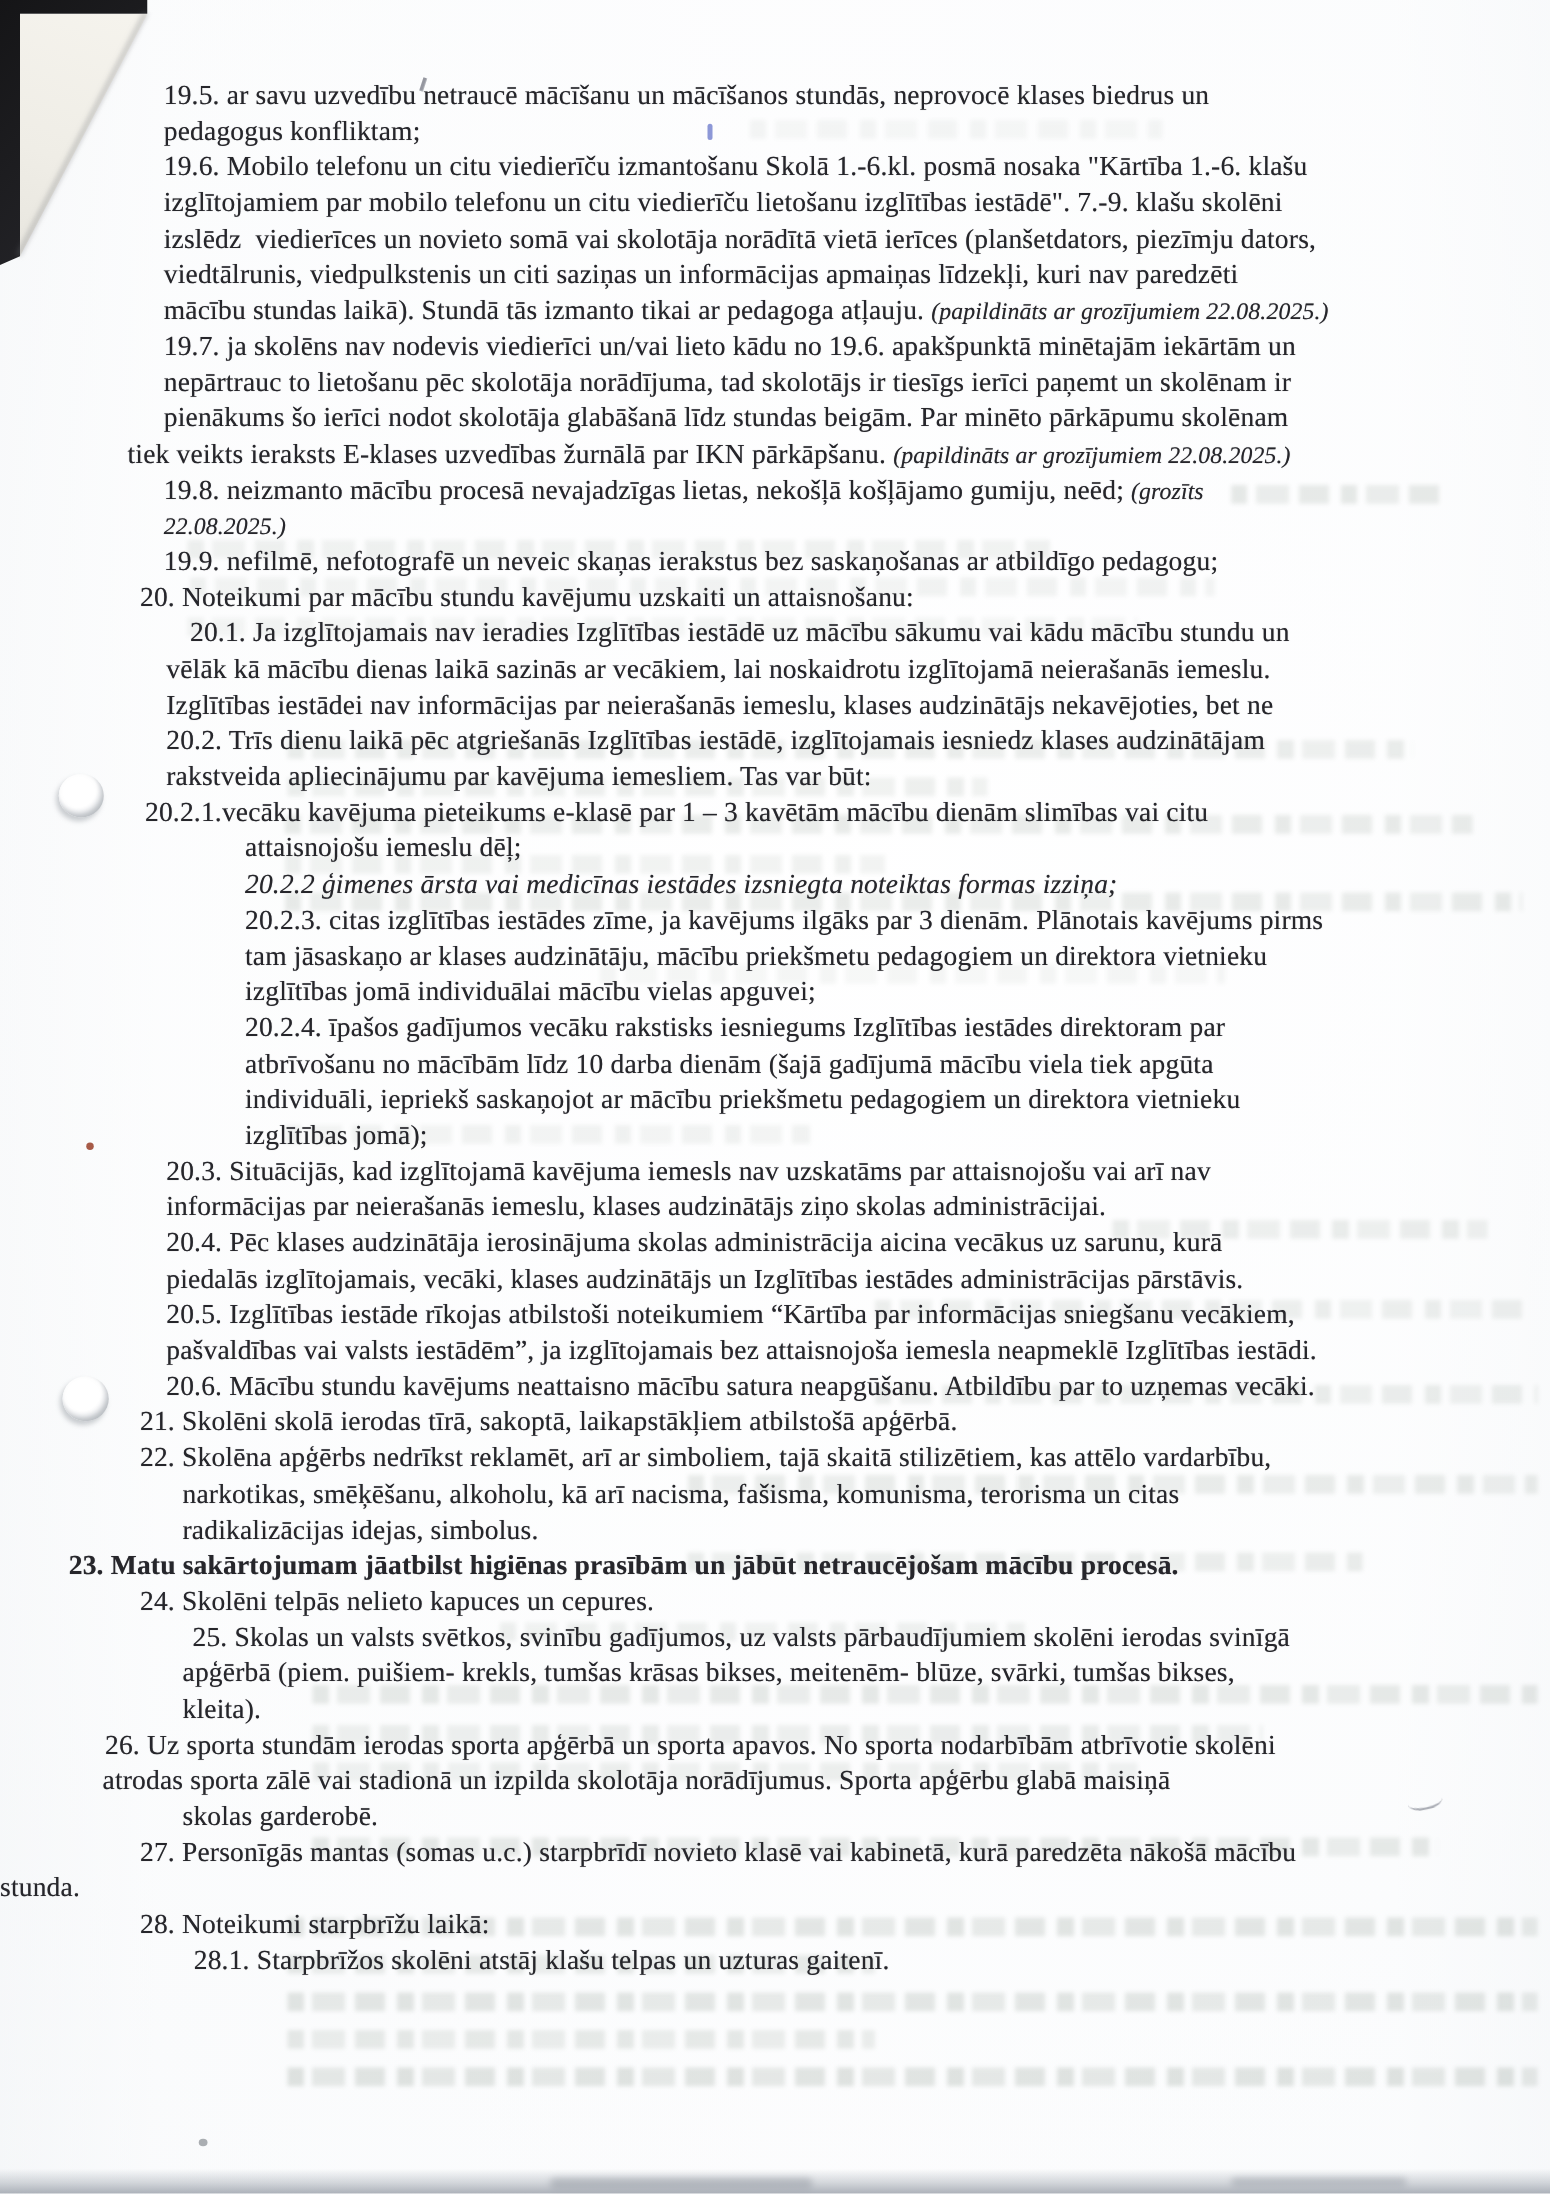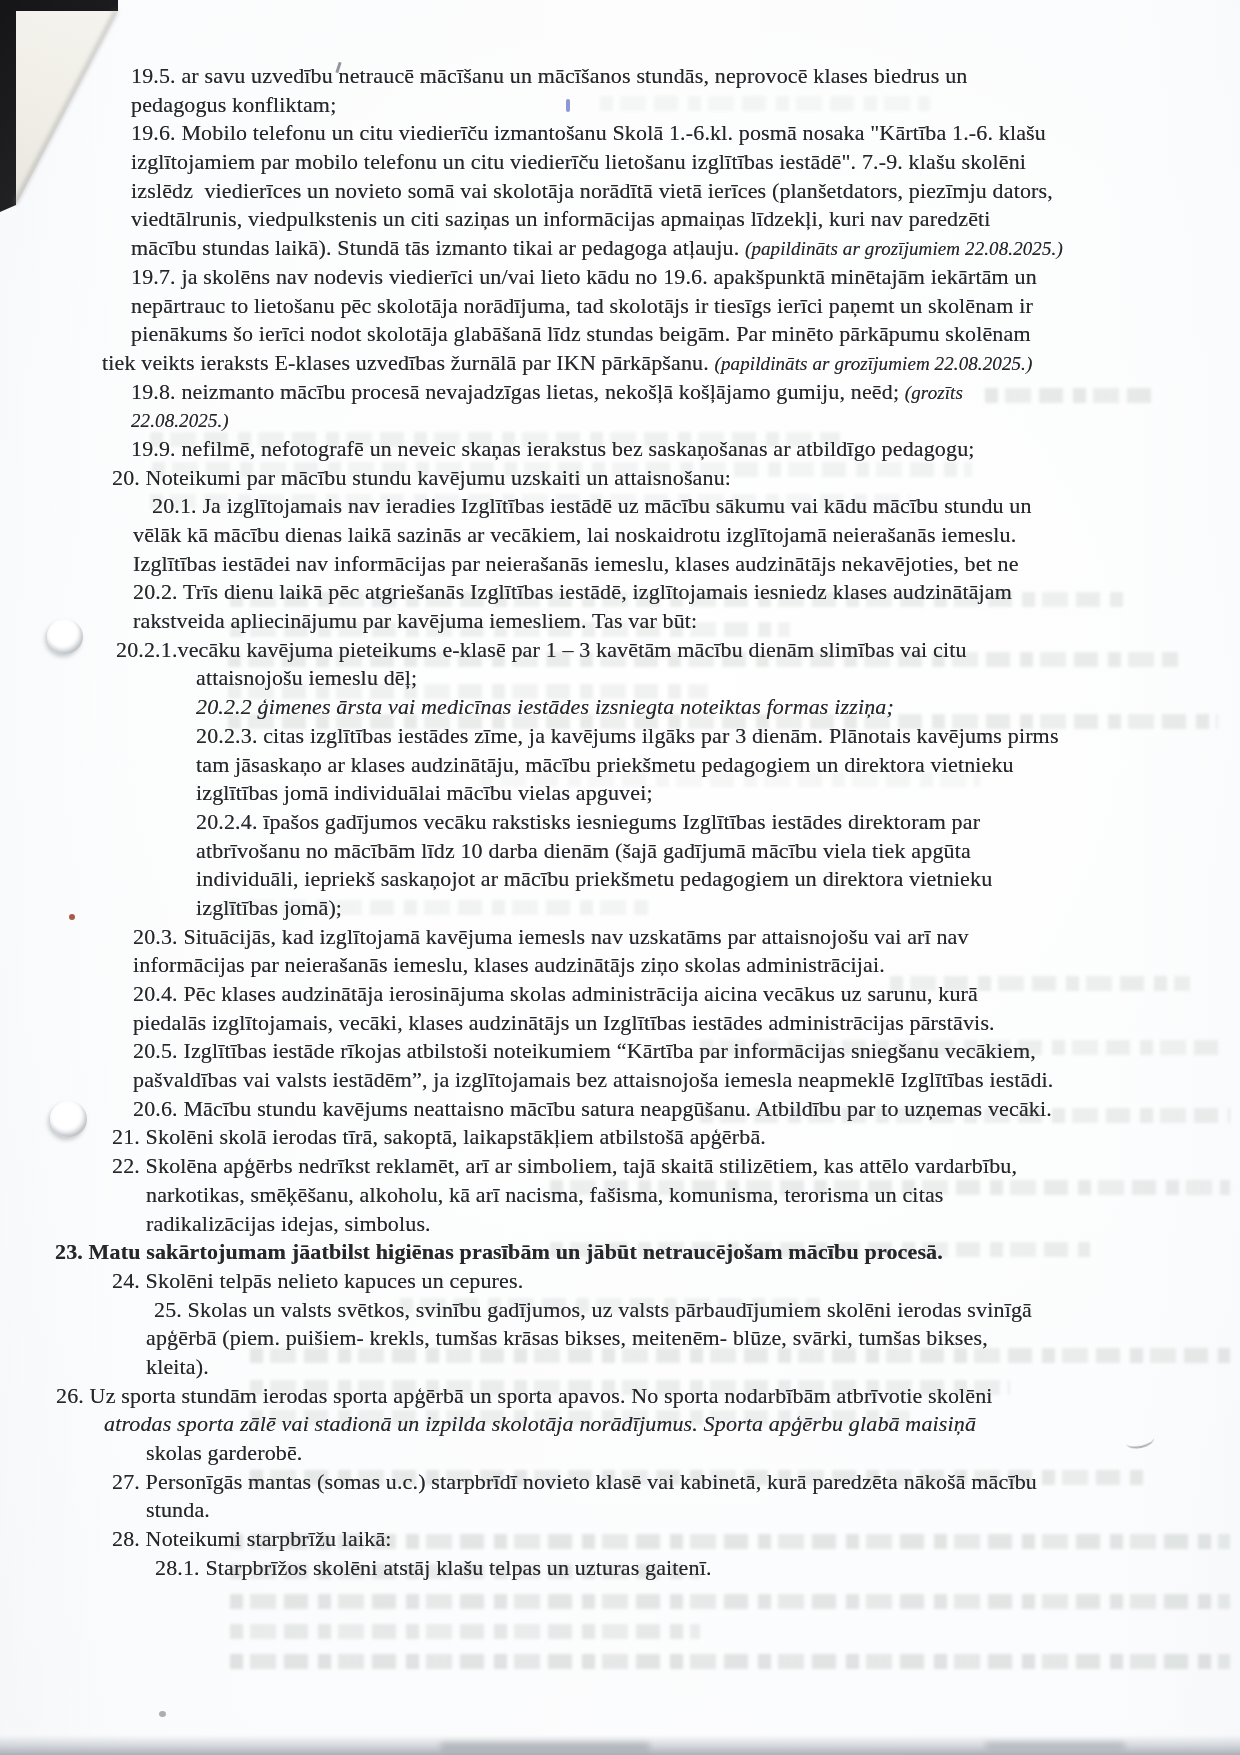--- a/index.html
+++ b/index.html
@@ -145,25 +145,25 @@
       <div class="line" style="padding-left: 133px;"><span>20.6. Mācību stundu kavējums neattaisno mācību satura neapgūšanu. Atbildību par to uzņemas vecāki.</span></div>
       <div class="line" style="padding-left: 112px;"><span>21. Skolēni skolā ierodas tīrā, sakoptā, laikapstākļiem atbilstošā apģērbā.</span></div>
       <div class="line" style="padding-left: 112px;"><span>22. Skolēna apģērbs nedrīkst reklamēt, arī ar simboliem, tajā skaitā stilizētiem, kas attēlo vardarbību,</span></div>
       <div class="line" style="padding-left: 146px;"><span>narkotikas, smēķēšanu, alkoholu, kā arī nacisma, fašisma, komunisma, terorisma un citas</span></div>
       <div class="line" style="padding-left: 146px;"><span>radikalizācijas idejas, simbolus.</span></div>
       <div class="line" style="padding-left: 55px; font-weight: bold;"><span>23. Matu sakārtojumam jāatbilst higiēnas prasībām un jābūt netraucējošam mācību procesā.</span></div>
       <div class="line" style="padding-left: 112px;"><span>24. Skolēni telpās nelieto kapuces un cepures.</span></div>
       <div class="line" style="padding-left: 112px; margin-left: 42px;"><span>25. Skolas un valsts svētkos, svinību gadījumos, uz valsts pārbaudījumiem skolēni ierodas svinīgā</span></div>
       <div class="line" style="padding-left: 146px;"><span>apģērbā (piem. puišiem- krekls, tumšas krāsas bikses, meitenēm- blūze, svārki, tumšas bikses,</span></div>
       <div class="line" style="padding-left: 146px;"><span>kleita).</span></div>
-      <div class="line" style="padding-left: 56px;"><span>26. Uz sporta stundām ierodas sporta apģērbā un sporta apavos. No sporta nodarbībām atbrīvotie skolēni</span></div>
-      <div class="line" style="padding-left: 104px; font-style: italic;"><span>atrodas sporta zālē vai stadionā un izpilda skolotāja norādījumus. Sporta apģērbu glabā maisiņā</span></div>
+      <div class="line" style="padding-left: 84px;"><span>26. Uz sporta stundām ierodas sporta apģērbā un sporta apavos. No sporta nodarbībām atbrīvotie skolēni</span></div>
+      <div class="line" style="padding-left: 82px;"><span>atrodas sporta zālē vai stadionā un izpilda skolotāja norādījumus. Sporta apģērbu glabā maisiņā</span></div>
       <div class="line" style="padding-left: 146px;"><span>skolas garderobē.</span></div>
       <div class="line" style="padding-left: 112px;"><span>27. Personīgās mantas (somas u.c.) starpbrīdī novieto klasē vai kabinetā, kurā paredzēta nākošā mācību</span></div>
-      <div class="line" style="padding-left: 146px;"><span>stunda.</span></div>
+      <div class="line" style=""><span>stunda.</span></div>
       <div class="line" style="padding-left: 112px;"><span>28. Noteikumi starpbrīžu laikā:</span></div>
       <div class="line" style="padding-left: 155px;"><span>28.1. Starpbrīžos skolēni atstāj klašu telpas un uzturas gaitenī.</span></div>
     </div>
 
   <div class="speck speck-slash" style="left:337px;top:62px;"></div>
   <div class="speck speck-blue" style="left:566px;top:99px;"></div>
   <div class="speck speck-red" style="left:69px;top:914px;"></div>
   <div class="speck speck-squiggle" style="left:1126px;top:1434px;"></div>
   <div class="speck speck-grey" style="left:159px;top:1711px;"></div>
 

